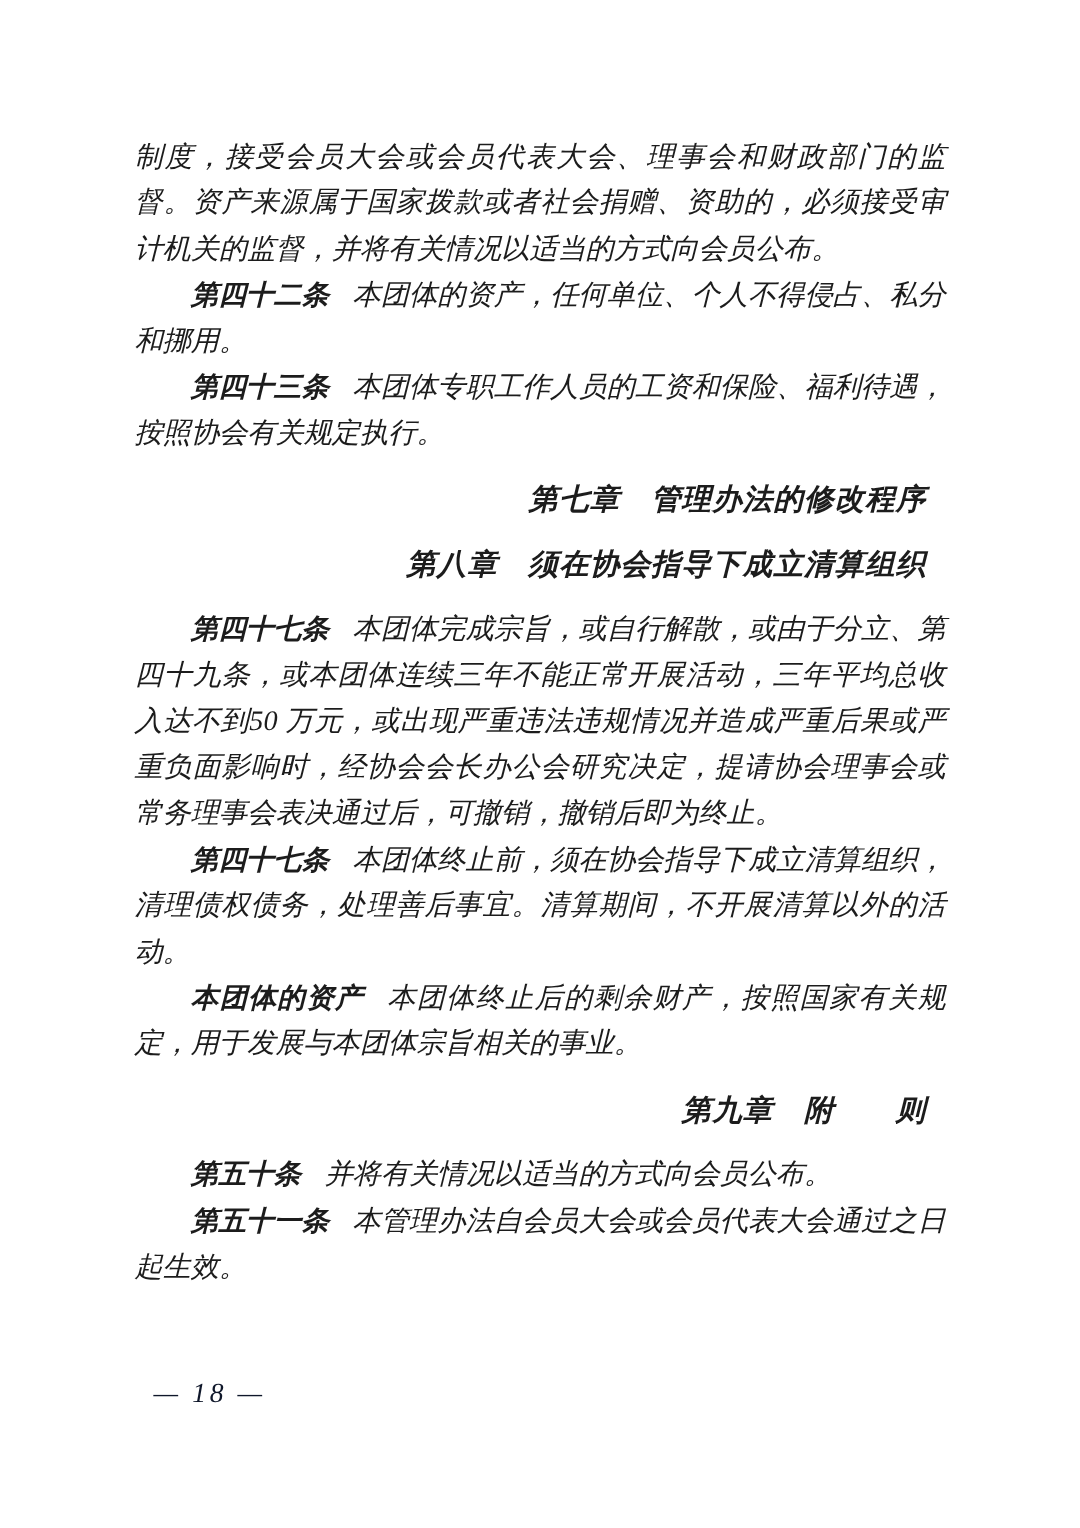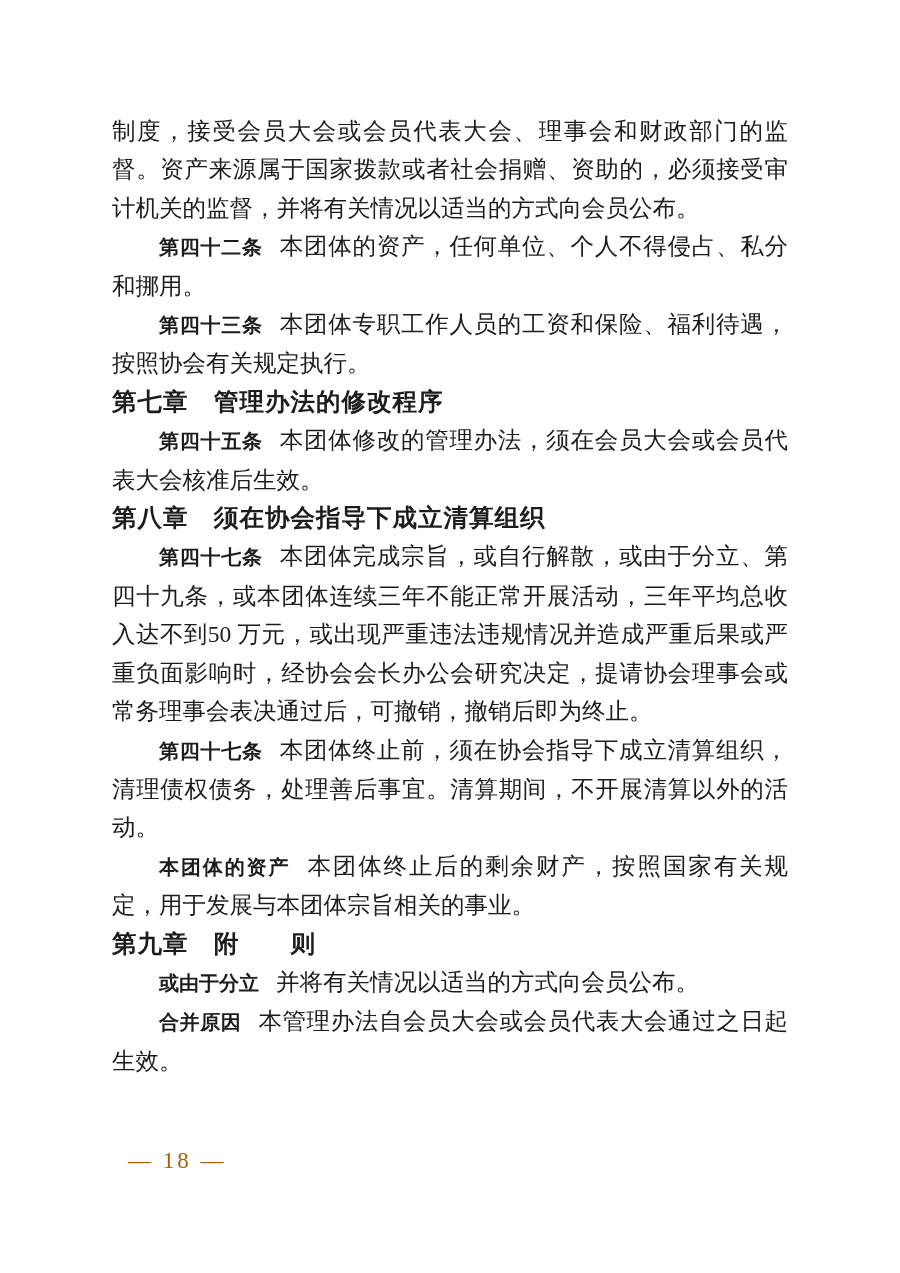--- a/index.html
+++ b/index.html
@@ -8,20 +8,21 @@
     background: #ffffff;
   }
   .page {
     position: relative;
     width: 892px;
     height: 1273px;
     background: #ffffff;
     overflow: hidden;
     color: #1c1c1c;
     font-family: "Liberation Serif", "DejaVu Serif", serif;
+    font-style: italic;
   }
   .text-block {
     position: absolute;
     left: 112px;
     right: 104px;
     top: 112px;
     font-size: 23.5px;
     line-height: 38.4px;
     text-align: justify;
     text-justify: inter-ideograph;
@@ -30,70 +31,69 @@
     margin: 0;
     text-indent: 2em;
   }
   .text-block p.cont {
     text-indent: 0;
   }
   .lead {
     font-weight: bold;
     margin-right: 0.85em;
     font-family: "DejaVu Sans", "Liberation Sans", sans-serif;
-    font-size: 20px;
+    font-size: 23px;
   }
   .chapter {
-    margin: 0;
+    margin: 16px;
     font-weight: bold;
-    text-align: left;
+    text-align: right;
     text-indent: 0;
     font-size: 24.5px;
     line-height: 38.4px;
     font-family: "DejaVu Sans", "Liberation Sans", sans-serif;
     letter-spacing: 1px;
   }
   .page-footer {
     position: absolute;
     left: 128px;
     top: 1146px;
     font-size: 23px;
     line-height: 30px;
-    color: #a16207;
+    color: #0f172a;
     letter-spacing: 3px;
   }
 </style>
 </head>
 <body>
 
 <div class="page">
   <div class="text-block">
 
     <p class="cont"><span>制度，接受会员大会或会员代表大会、理事会和财政部门的监督。资产来源属于国家拨款或者社会捐赠、资助的，必须接受审计机关的监督，并将有关情况以适当的方式向会员公布。</span></p>
 
     <p><span class="lead">第四十二条</span><span>本团体的资产，任何单位、个人不得侵占、私分和挪用。</span></p>
 
     <p><span class="lead">第四十三条</span><span>本团体专职工作人员的工资和保险、福利待遇，按照协会有关规定执行。</span></p>
 
     <h2 class="chapter">第七章　管理办法的修改程序</h2>
 
 
-    <p><span class="lead">第四十五条</span><span>本团体修改的管理办法，须在会员大会或会员代表大会核准后生效。</span></p>
 
     <h2 class="chapter">第八章　须在协会指导下成立清算组织</h2>
 
     <p><span class="lead">第四十七条</span><span>本团体完成宗旨，或自行解散，或由于分立、第四十九条，或本团体连续三年不能正常开展活动，三年平均总收入达不到50 万元，或出现严重违法违规情况并造成严重后果或严重负面影响时，经协会会长办公会研究决定，提请协会理事会或常务理事会表决通过后，可撤销，撤销后即为终止。</span></p>
 
     <p><span class="lead">第四十七条</span><span>本团体终止前，须在协会指导下成立清算组织，清理债权债务，处理善后事宜。清算期间，不开展清算以外的活动。</span></p>
 
     <p><span class="lead">本团体的资产</span><span>本团体终止后的剩余财产，按照国家有关规定，用于发展与本团体宗旨相关的事业。</span></p>
 
     <h2 class="chapter">第九章　附　　则</h2>
 
 
-    <p><span class="lead">或由于分立</span><span>并将有关情况以适当的方式向会员公布。</span></p>
+    <p><span class="lead">第五十条</span><span>并将有关情况以适当的方式向会员公布。</span></p>
 
-    <p><span class="lead">合并原因</span><span>本管理办法自会员大会或会员代表大会通过之日起生效。</span></p>
+    <p><span class="lead">第五十一条</span><span>本管理办法自会员大会或会员代表大会通过之日起生效。</span></p>
 
   </div>
 
   <div class="page-footer">— 18 —</div>
 </div>
 
 </body></html>

